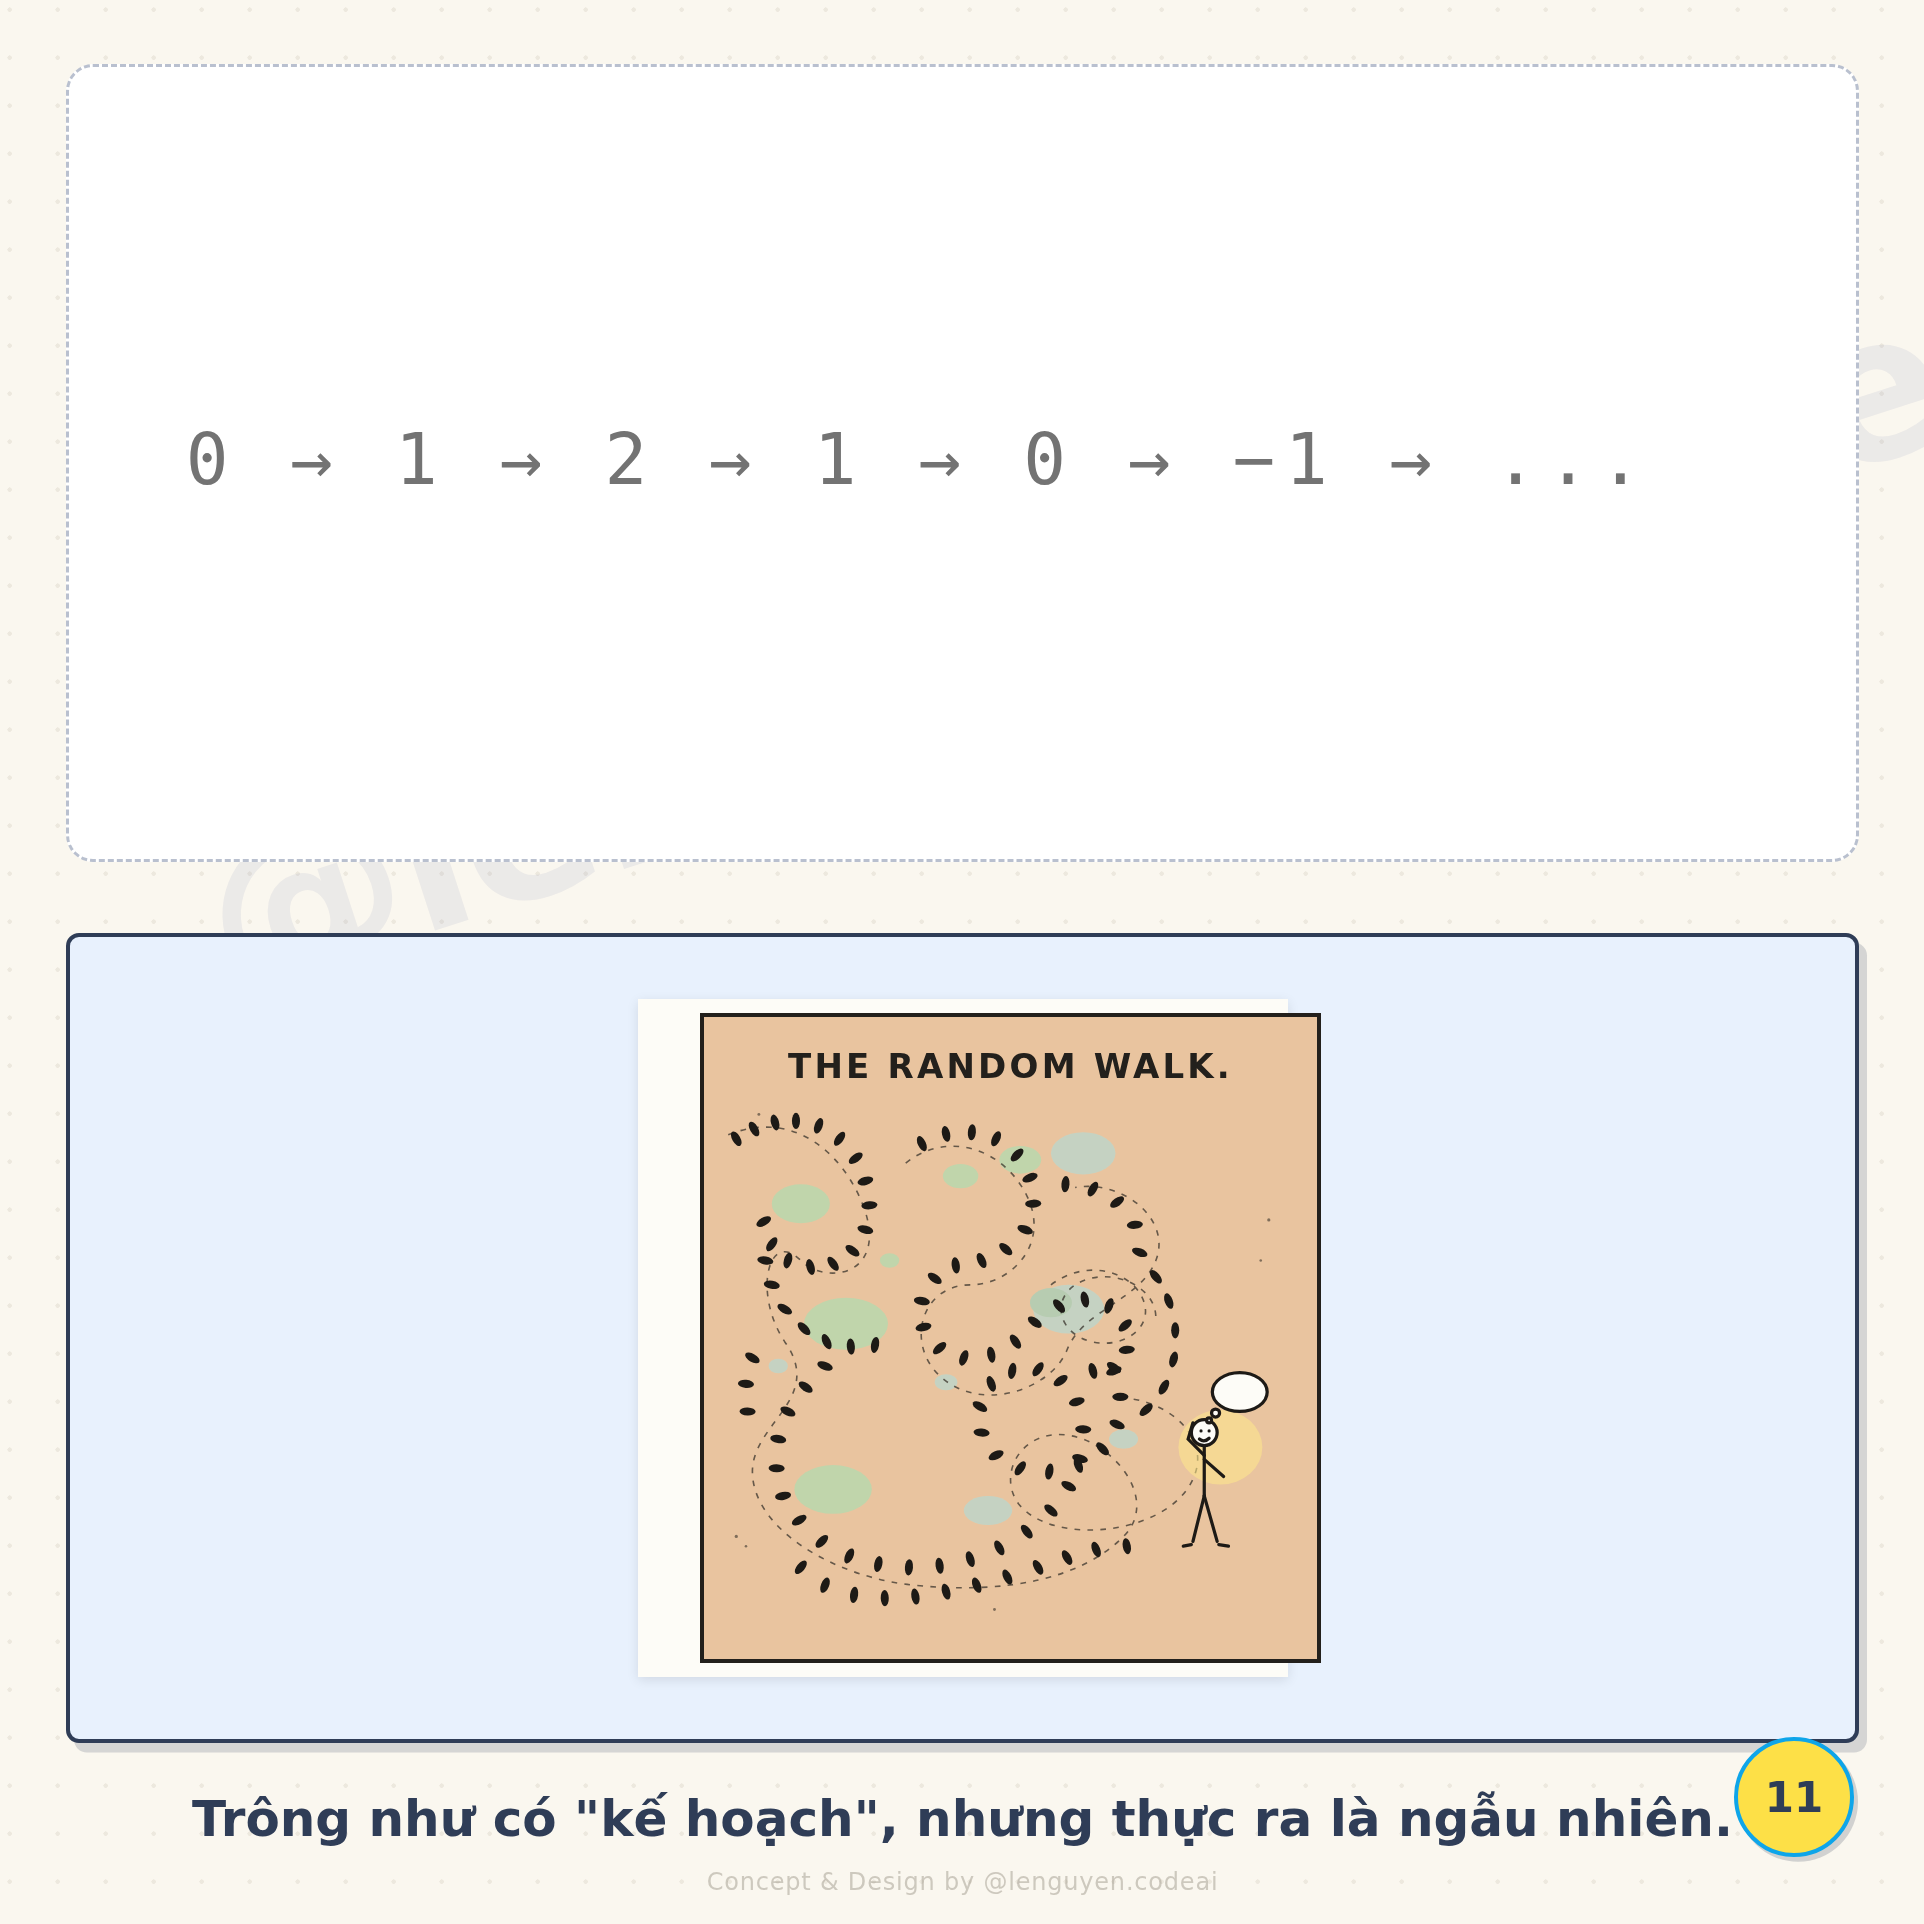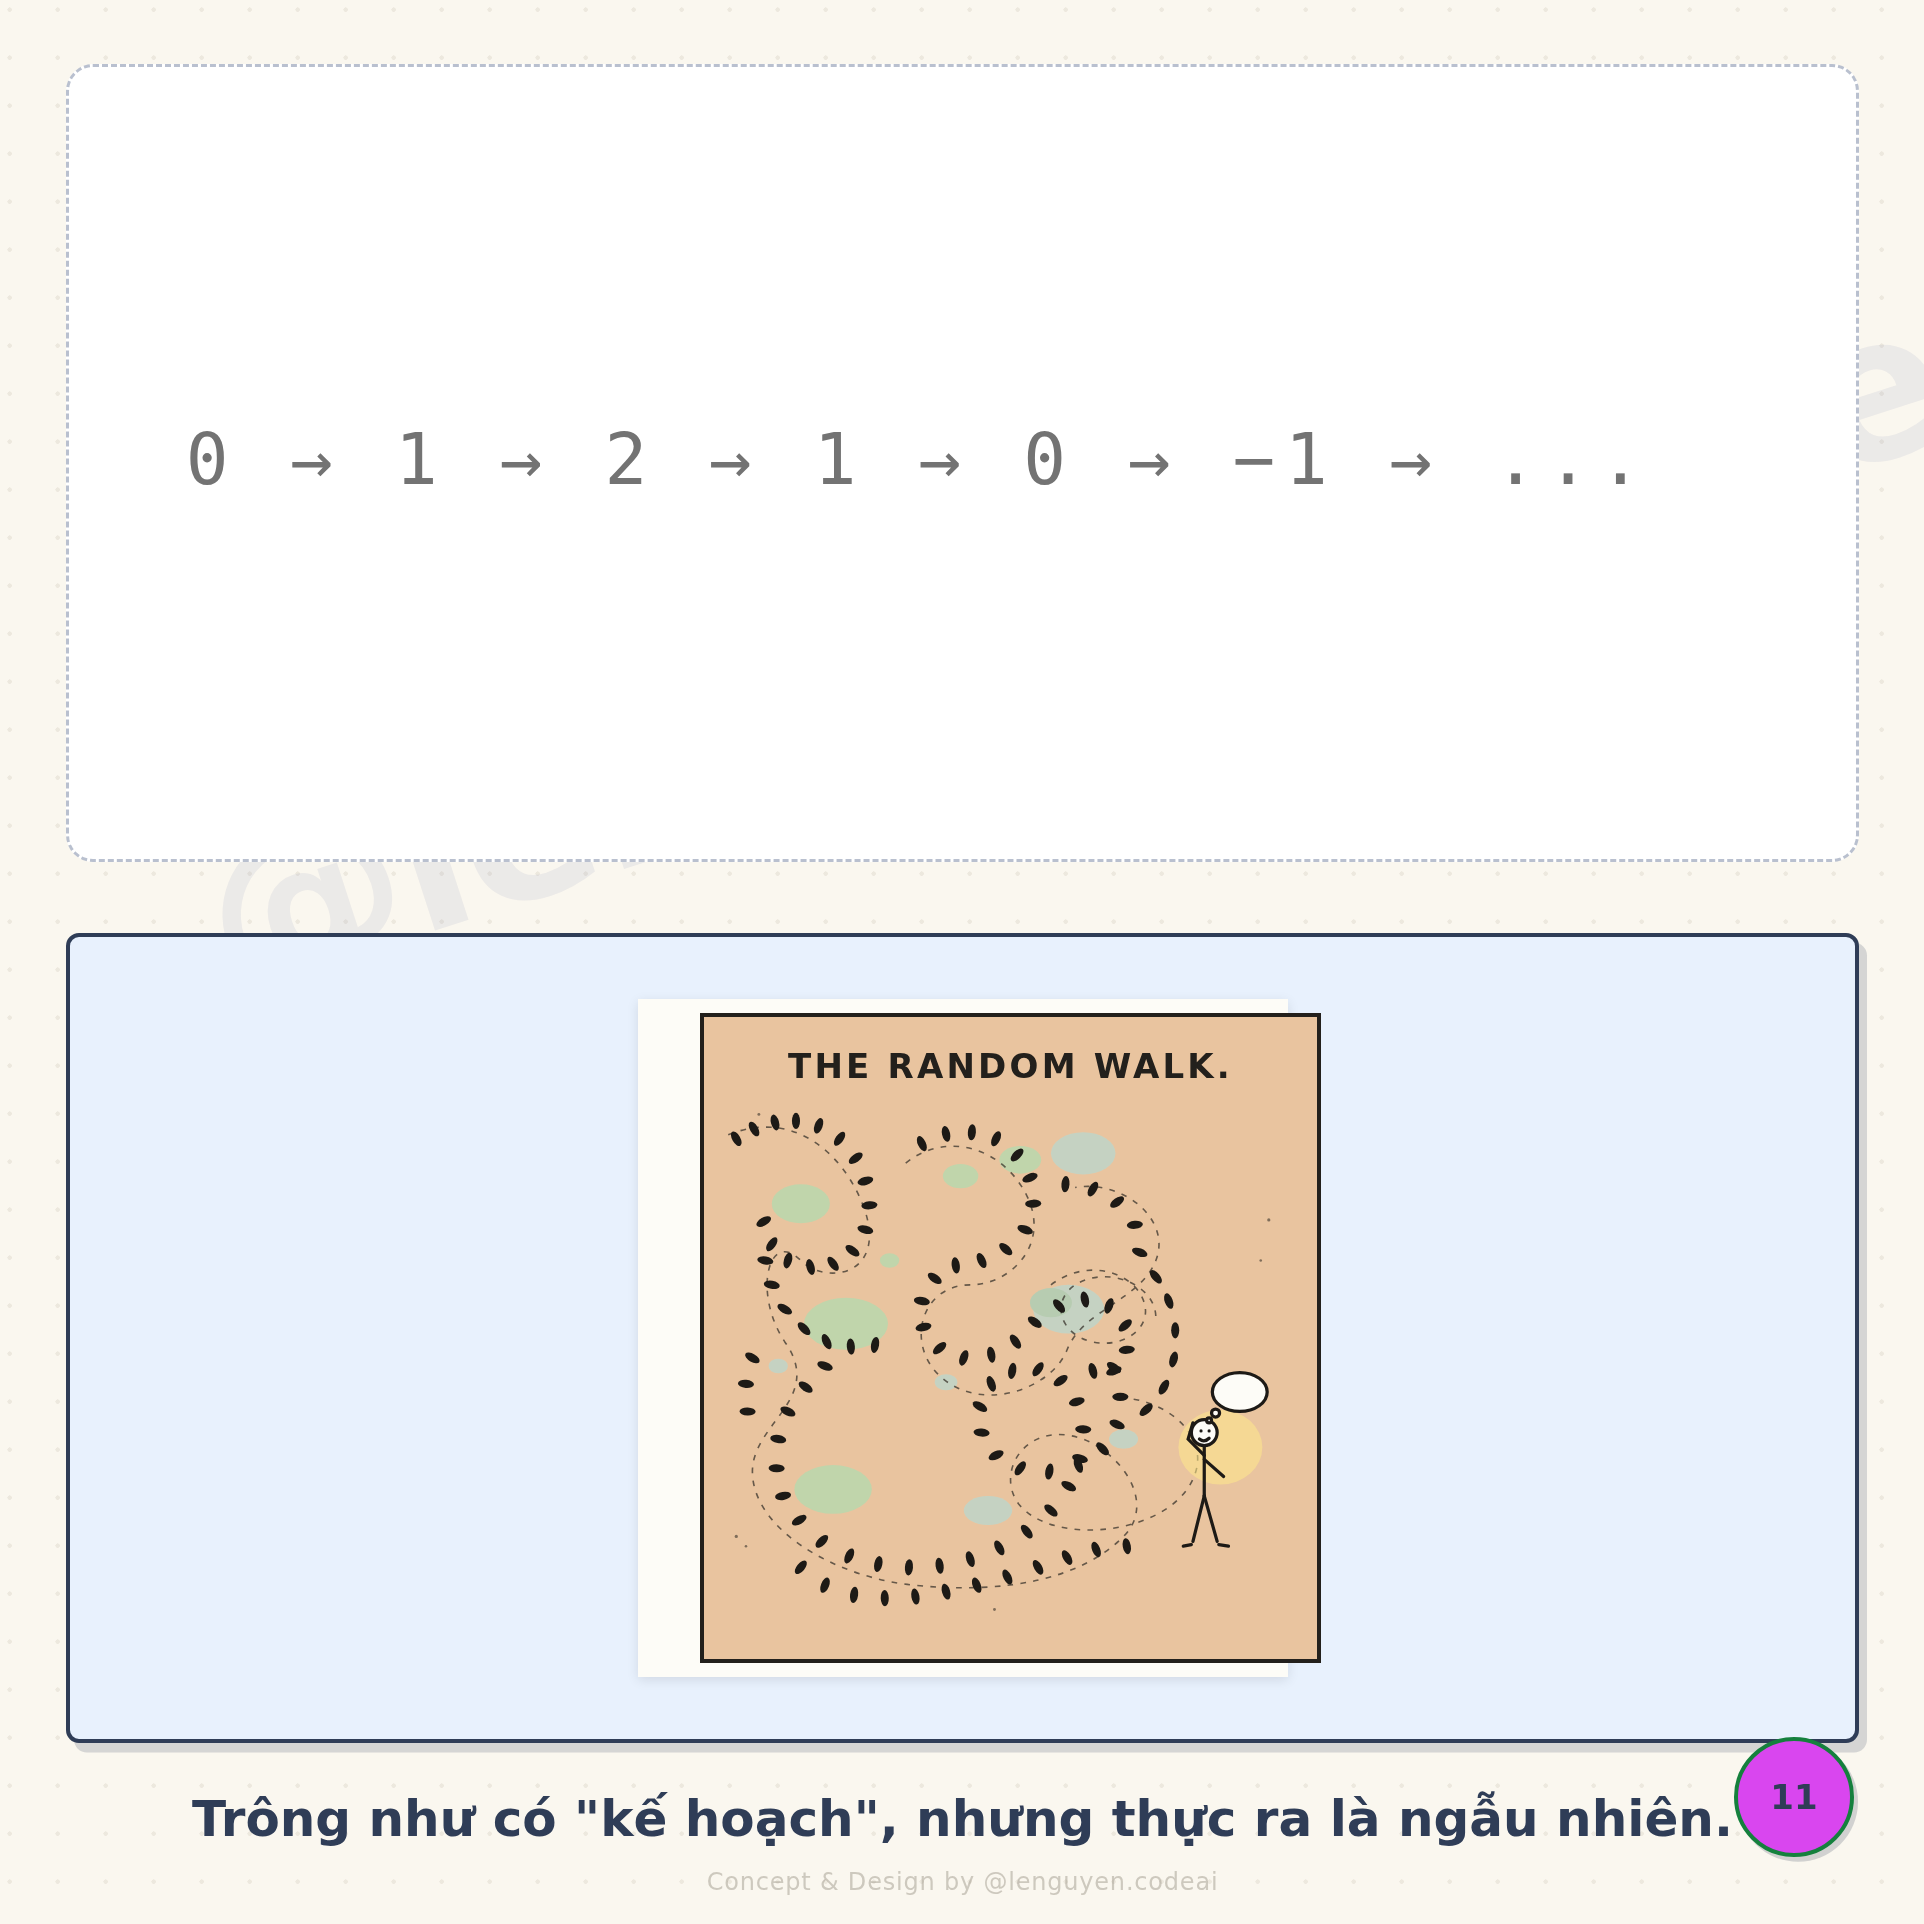--- a/index.html
+++ b/index.html
@@ -151,27 +151,27 @@
   }
 
   
   .page-badge {
     position: absolute;
     right: 71px;
     top: 1737px;
     width: 120px;
     height: 120px;
     border-radius: 50%;
-    background: #d946ef;
-    border: 4px solid #15803d;
+    background: #fde047;
+    border: 4px solid #0ea5e9;
     box-sizing: border-box;
     display: flex;
     align-items: center;
     justify-content: center;
-    font-size: 34px;
+    font-size: 42px;
     font-weight: 700;
     color: #2f3d57;
     box-shadow: 4px 4.8px 0 rgba(47,61,87,0.2);
   }
 </style>
 </head>
 <body>
 
 <div class="paper-texture"></div>
 

